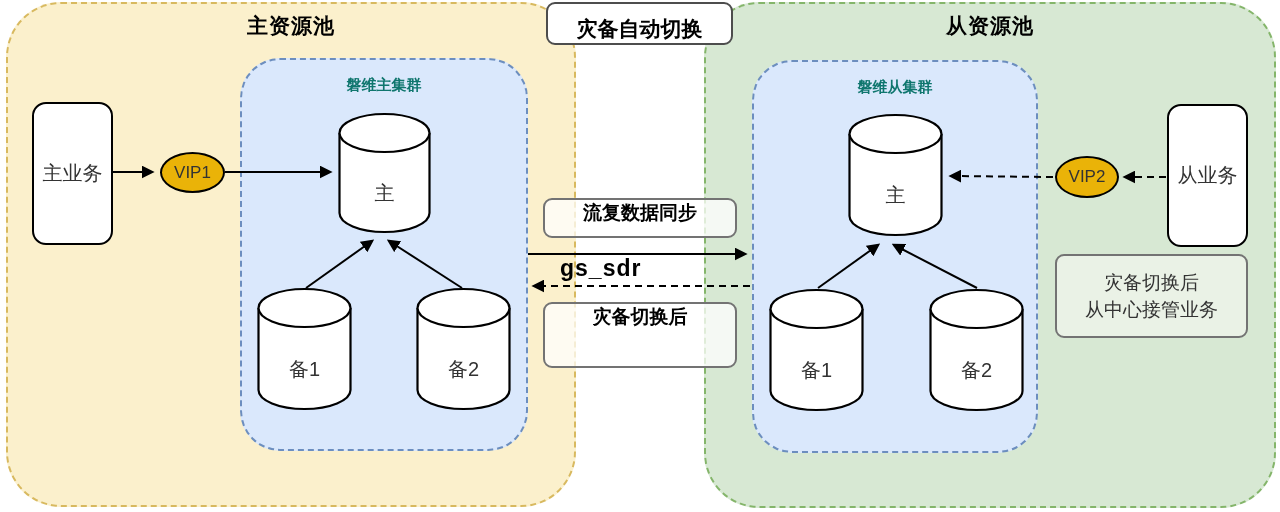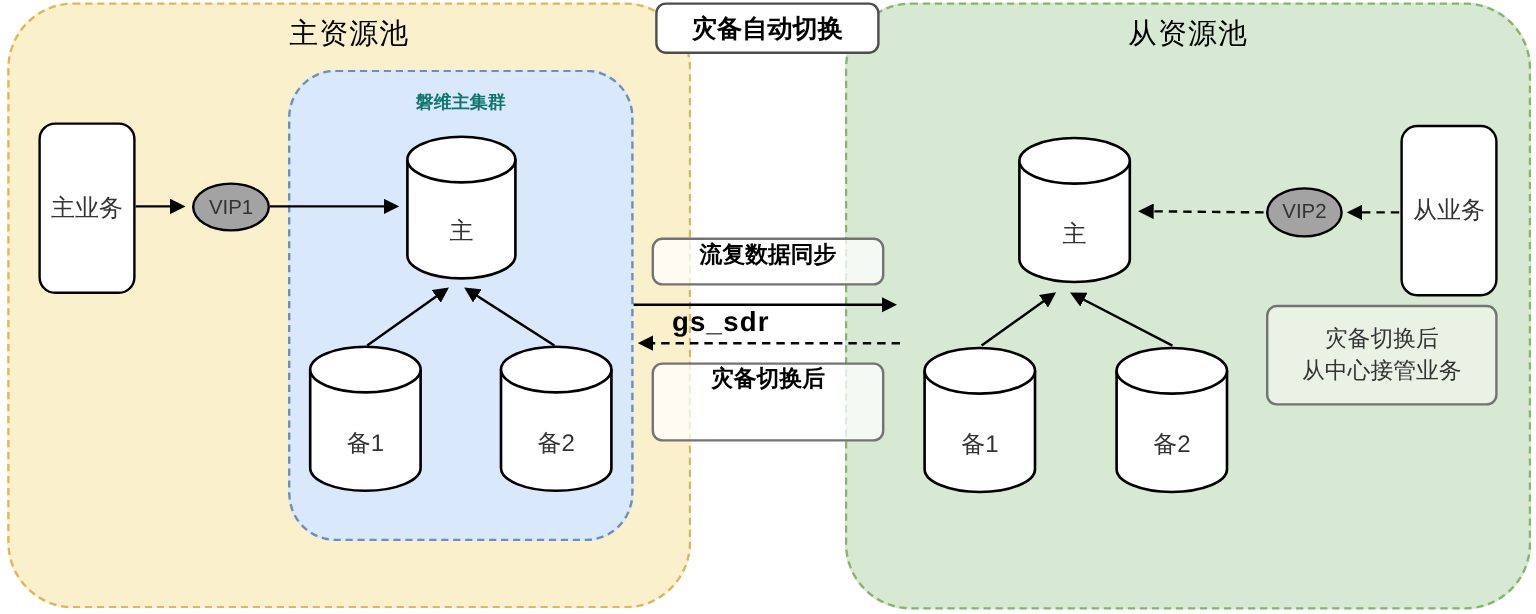--- a/index.html
+++ b/index.html
@@ -3,45 +3,45 @@
 <meta charset="utf-8">
 <style>
   html,body{margin:0;padding:0;background:#fff;}
   .canvas{
     position:relative;width:1280px;height:512px;overflow:hidden;background:#ffffff;
     font-family:"Liberation Sans","DejaVu Sans",sans-serif;color:#000;
   }
   .pool{position:absolute;border-radius:55px;border:2px dashed;box-sizing:border-box;z-index:1;}
   .pool-primary{left:6px;top:2px;width:570px;height:505px;background:var(--primary-pool-fill);border-color:var(--primary-pool-border);}
   .pool-secondary{left:704px;top:2px;width:572px;height:506px;background:var(--secondary-pool-fill);border-color:var(--secondary-pool-border);}
-  .pool-title{position:absolute;top:8px;left:0;width:100%;text-align:center;font-size:24px;font-weight:normal;letter-spacing:1px;}
+  .pool-title{position:absolute;top:8px;left:0;width:100%;text-align:center;font-size:21px;font-weight:bold;letter-spacing:1px;}
   .cluster{position:absolute;border-radius:40px;border:2px dashed var(--cluster-border);background:var(--cluster-fill);box-sizing:border-box;z-index:2;}
   .cluster-primary{left:240px;top:58px;width:288px;height:393px;}
   .cluster-secondary{left:752px;top:60px;width:286px;height:393px;}
   .cluster-title{position:absolute;top:16px;left:0;width:100%;text-align:center;font-size:15px;font-weight:bold;color:#0f766e;}
   .biz-box{position:absolute;width:81px;height:143px;background:#fff;border:2px solid #000;border-radius:14px;box-sizing:border-box;
     display:flex;align-items:center;justify-content:center;font-size:20px;color:#333;z-index:3;}
   .biz-primary{left:32px;top:102px;}
   .biz-secondary{left:1167px;top:104px;}
-  .vip{position:absolute;background:#a3a3a3;border:2px solid #000;border-radius:50%;box-sizing:border-box;
+  .vip{position:absolute;background:#eab308;border:2px solid #000;border-radius:50%;box-sizing:border-box;
     display:flex;align-items:center;justify-content:center;font-size:17px;color:#333;z-index:3;}
   .vip1{left:160px;top:152px;width:65px;height:41px;}
   .vip2{left:1055px;top:156px;width:64px;height:42px;}
   .cyl{position:absolute;z-index:3;}
   .cyl svg{display:block;}
   .cyl-label{position:absolute;left:0;top:65%;width:100%;transform:translateY(-50%);text-align:center;font-size:20px;color:#333;}
   .cyl-l-main{left:337px;top:112px;width:95px;height:124px;}
   .cyl-l-s1{left:256px;top:287px;width:97px;height:126px;}
   .cyl-l-s2{left:415px;top:287px;width:97px;height:126px;}
   .cyl-r-main{left:847px;top:113px;width:97px;height:126px;}
   .cyl-r-s1{left:768px;top:288px;width:97px;height:126px;}
   .cyl-r-s2{left:928px;top:288px;width:97px;height:126px;}
   .arrows{position:absolute;left:0;top:0;z-index:4;pointer-events:none;}
   .banner{position:absolute;left:546px;top:2px;width:187px;height:43px;background:#fff;border:2px solid var(--box-border);
-    border-radius:9px;box-sizing:border-box;display:flex;align-items:center;justify-content:center;
+    border-radius:9px;box-sizing:border-box;display:flex;align-items:flex-end;justify-content:center;
     font-size:21px;font-weight:bold;z-index:5;}
   .midbox{position:absolute;left:543px;width:194px;background:rgba(255,255,255,0.74);border:2px solid var(--midbox-border);
     border-radius:9px;box-sizing:border-box;display:flex;flex-direction:column;align-items:center;justify-content:flex-start;
     font-size:19px;font-weight:bold;z-index:3;line-height:26px;text-align:center;}
   .midbox-top{top:198px;height:40px;}
   .midbox-bottom{top:302px;height:66px;}
   .gs-label{position:absolute;left:560px;top:255px;width:160px;height:28px;text-align:left;
     font-size:23px;font-weight:bold;letter-spacing:1px;z-index:5;}
   .note-box{position:absolute;left:1055px;top:254px;width:193px;height:84px;background:var(--note-fill);
     border:2px solid var(--midbox-border);border-radius:9px;box-sizing:border-box;display:flex;flex-direction:column;
@@ -57,20 +57,23 @@
   </div>
 
   <div class="pool pool-secondary">
     <div class="pool-title">从资源池</div>
   </div>
 
   <div class="cluster cluster-primary">
     <div class="cluster-title">磐维主集群</div>
   </div>
 
+  <div class="cluster cluster-secondary">
+    <div class="cluster-title">磐维从集群</div>
+  </div>
 
   <div class="biz-box biz-secondary">
     <span>从业务</span>
   </div>
   <div class="biz-box biz-primary">
     <span>主业务</span>
   </div>
 
   <div class="vip vip1">
     <span>VIP1</span>

